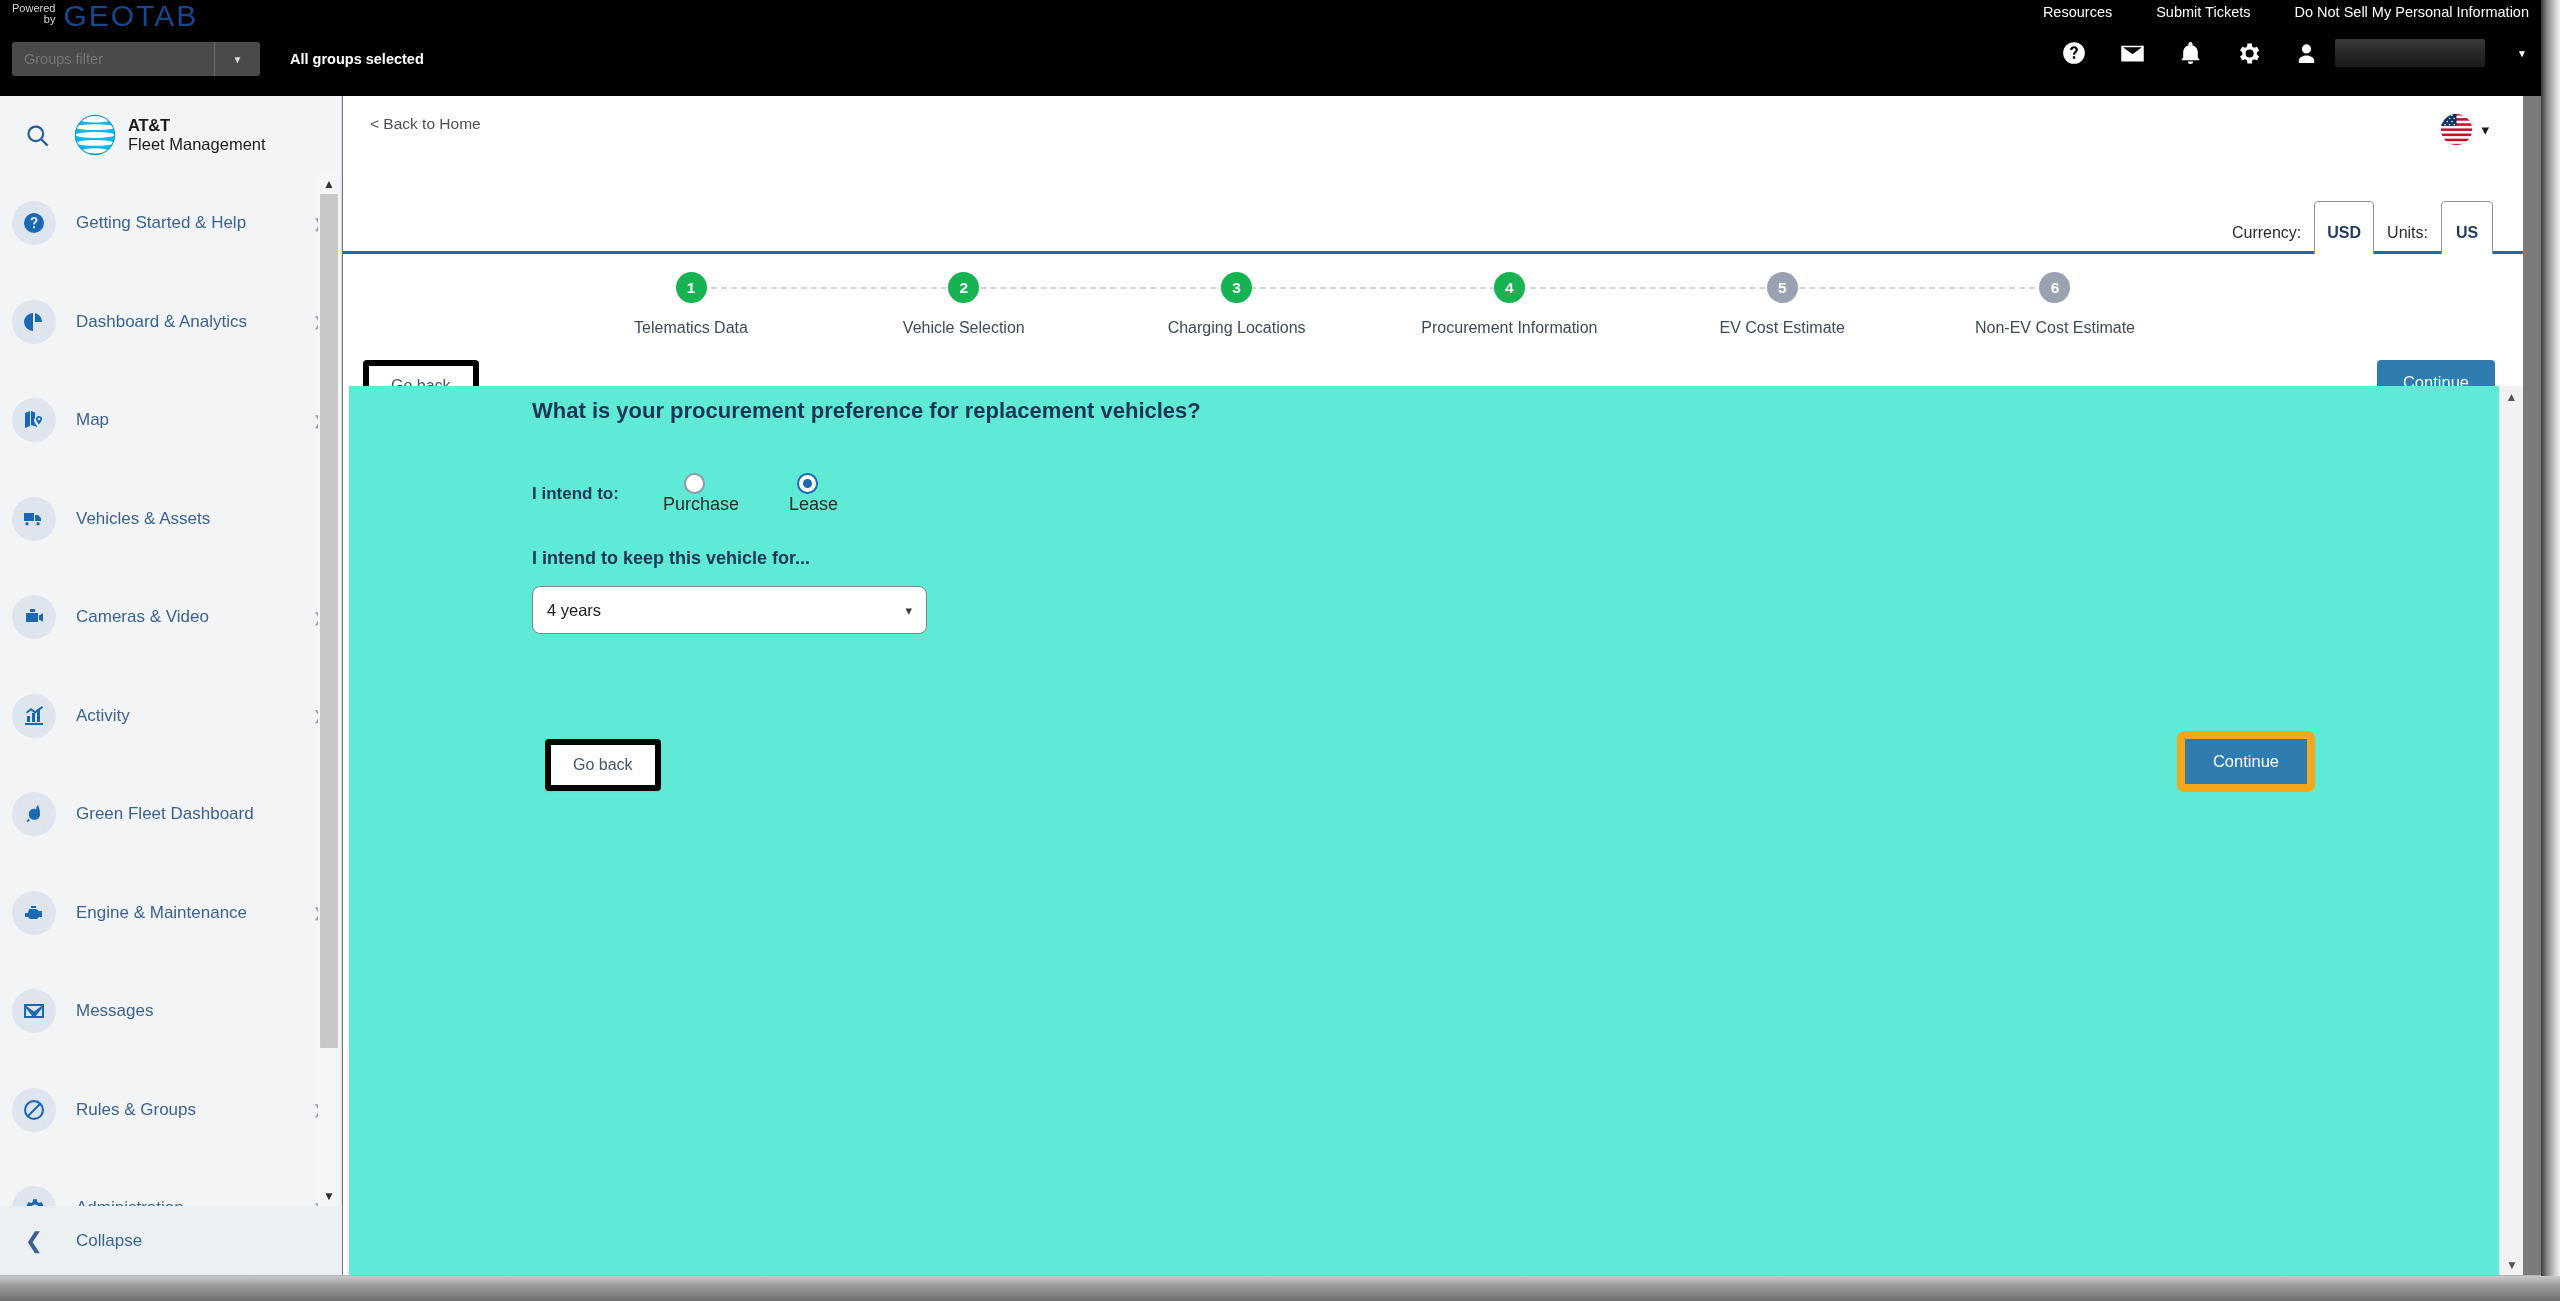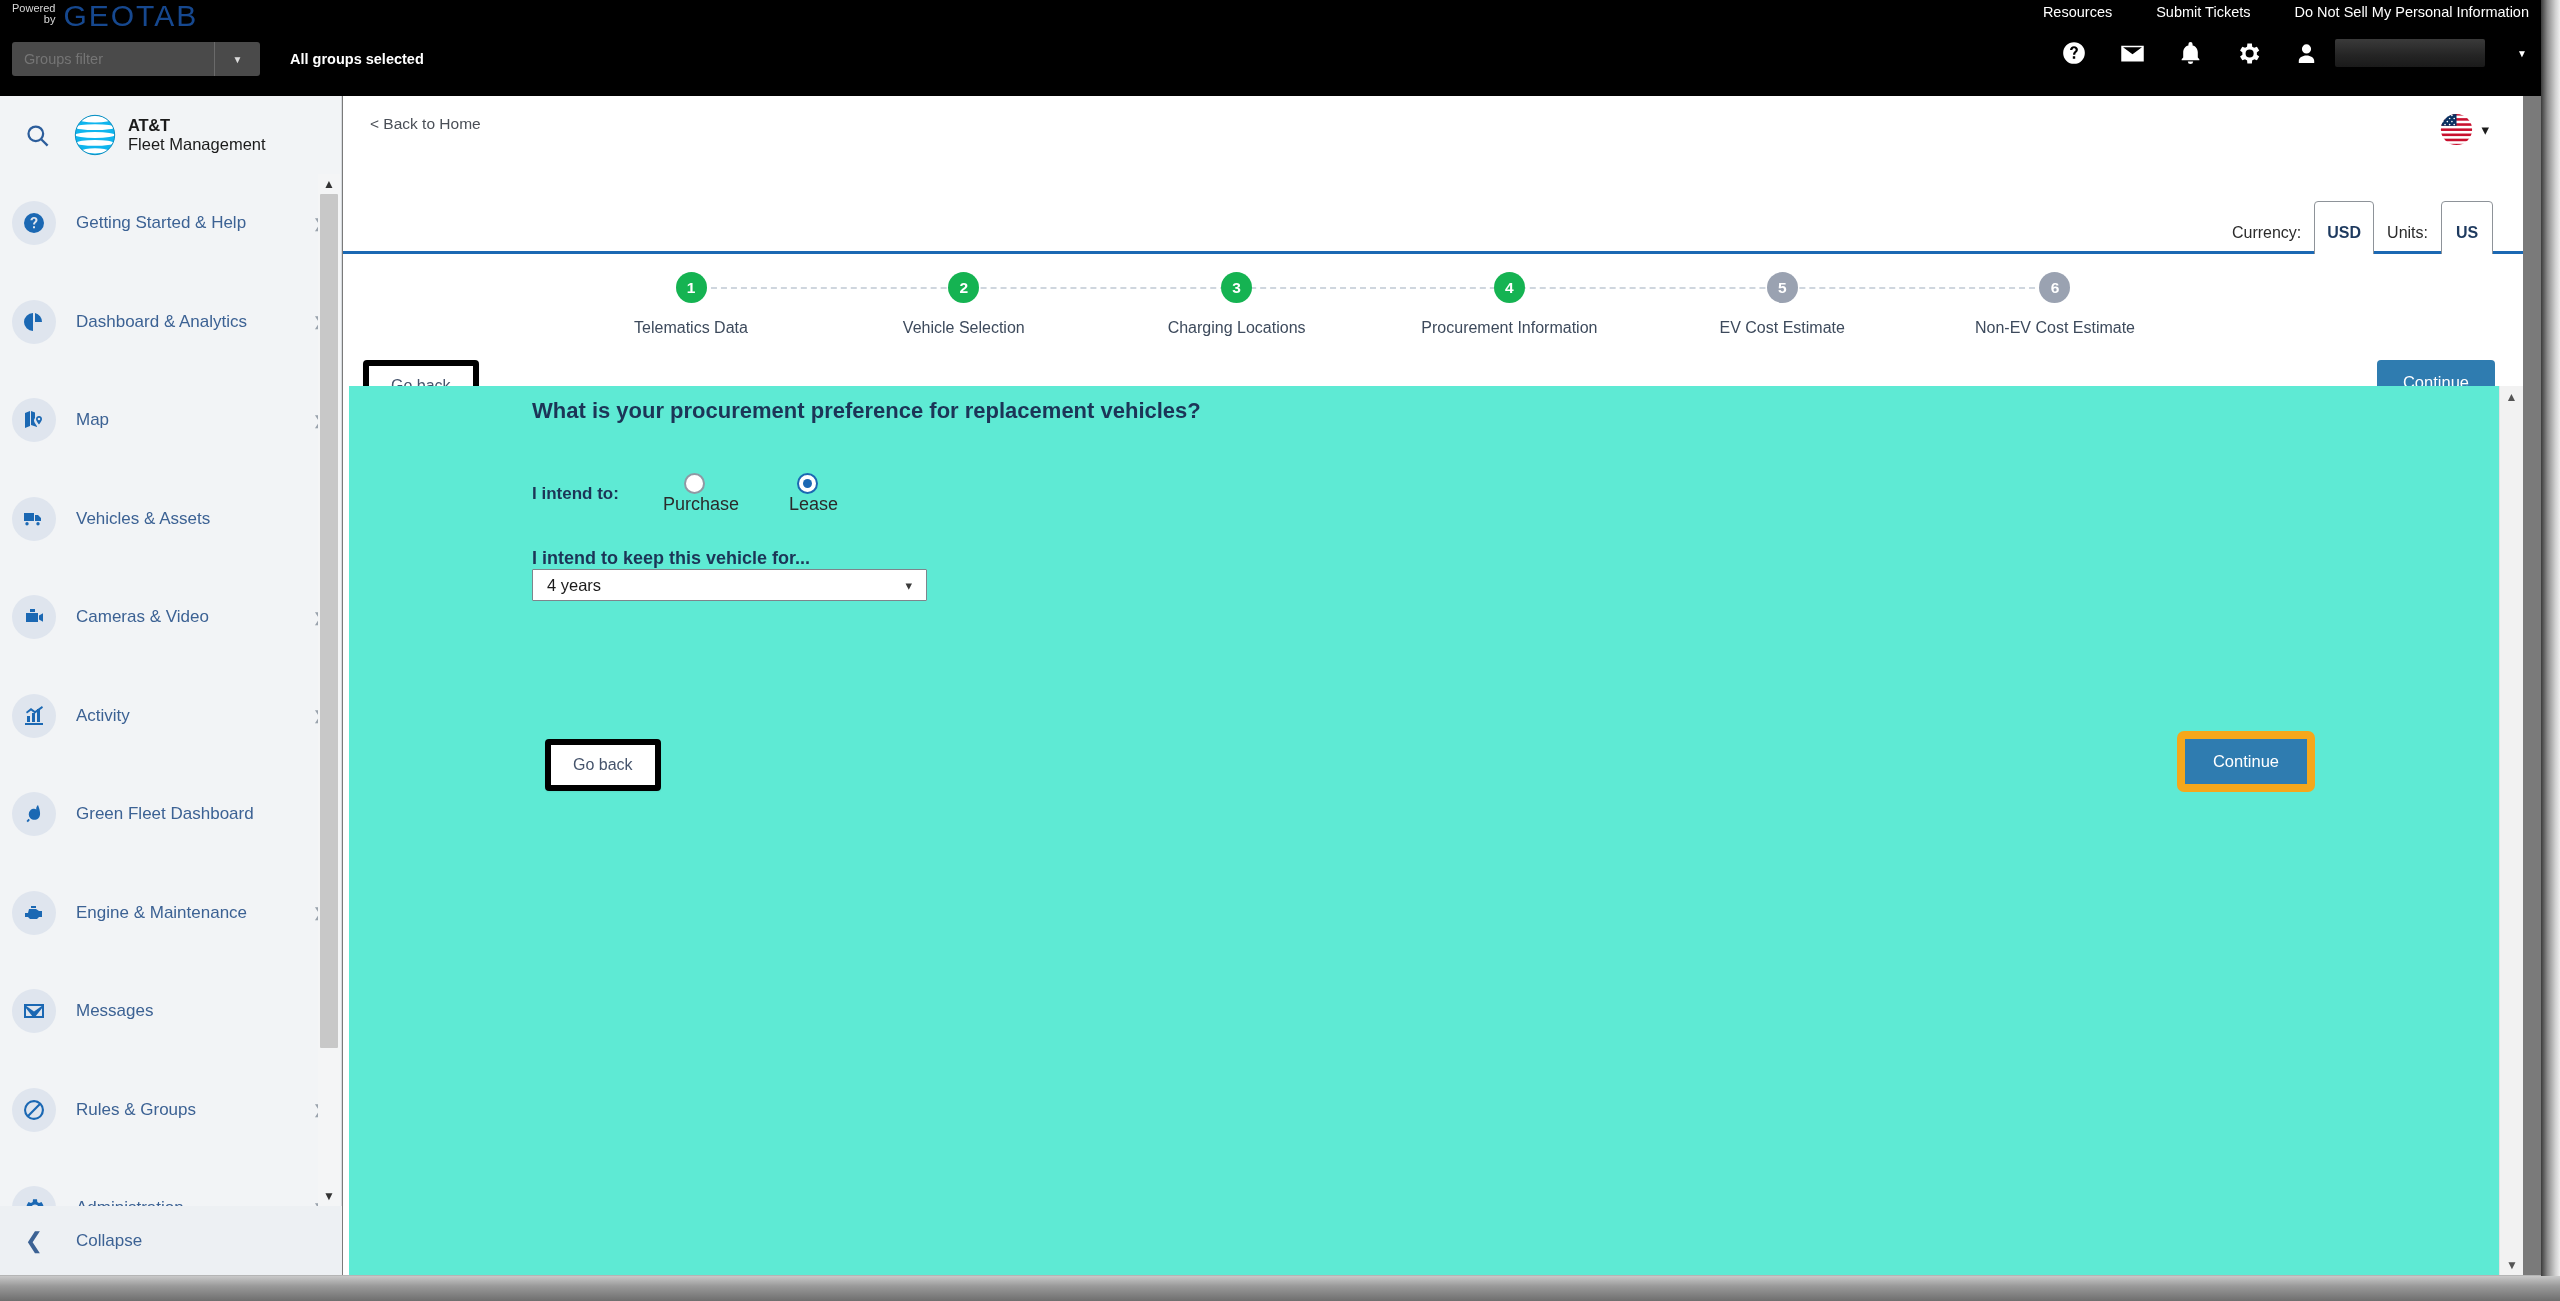--- a/index.html
+++ b/index.html
@@ -269,23 +269,23 @@
     content: ''; width: 9px; height: 9px; border-radius: 50%;
     background: #1b68b3;
   }
   .radio-text { margin-left: 12px; font-size: 18px; color: #2b2b2b; }
 
   .keep-label {
     position: absolute; left: 183px; top: 162px;
     font-size: 18px; font-weight: 700; color: #1c3557;
   }
   .keep-select {
-    position: absolute; left: 183px; top: 183px;
-    width: 395px; height: 32px;
-    border: 1px solid #7f858c; border-radius: 1px;
+    position: absolute; left: 183px; top: 200px;
+    width: 395px; height: 48px;
+    border: 1px solid #7f858c; border-radius: 8px;
     background: #fff;
     display: flex; align-items: center; justify-content: space-between;
     padding: 0 14px;
     font-size: 16.5px; color: #1b1b1b;
     cursor: pointer;
   }
   .keep-select .sel-caret { color: #3a3a3a; font-size: 13px; }
 
   .bot-goback { position: absolute; left: 196px; top: 353px; }
   .bot-continue-wrap {

